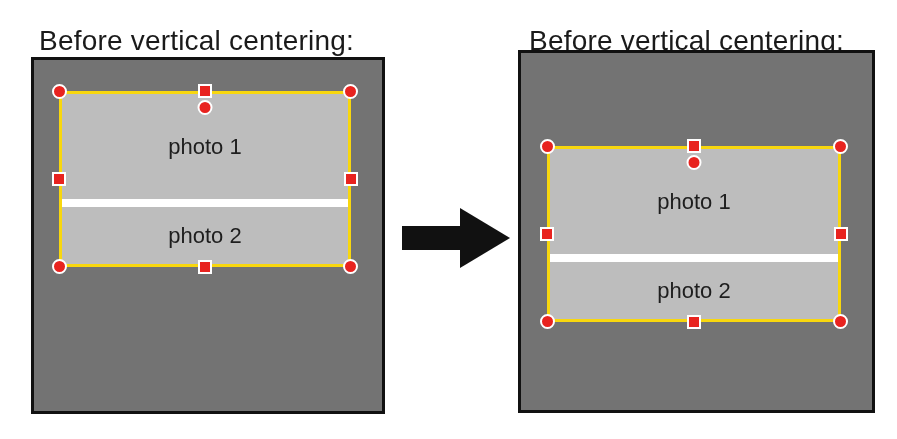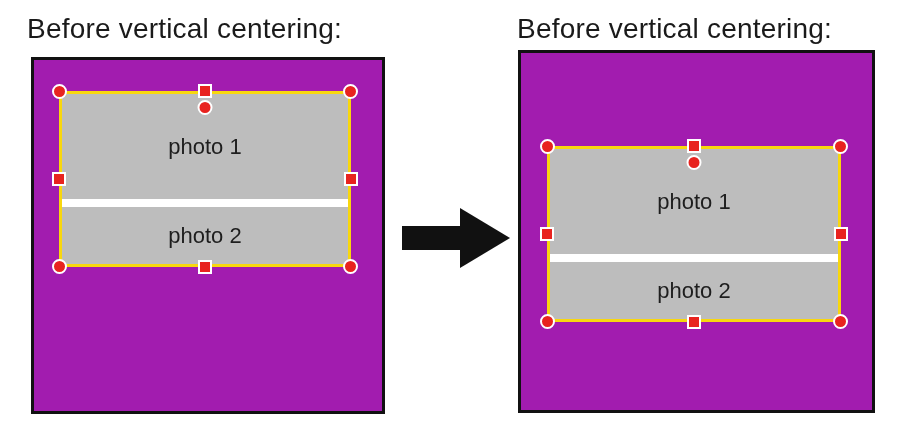--- a/index.html
+++ b/index.html
@@ -6,33 +6,33 @@
   .stage {
     position: relative;
     width: 897px;
     height: 439px;
     background: #ffffff;
     font-family: "Liberation Sans", "DejaVu Sans", sans-serif;
     overflow: hidden;
   }
   .panel-title {
     position: absolute;
-    margin: 0;
+    margin: 12px;
     font-size: 28px;
     font-weight: 400;
     letter-spacing: 0.2px;
     color: var(--title-text, #1a1a1a);
     white-space: nowrap;
   }
   .title-before { left: 27px; top: 13px; }
   .title-after  { left: 517px; top: 13px; }
 
   .canvas {
     position: absolute;
-    background: #a21caf;
+    background: #737373;
     border: 3px solid var(--canvas-border, #111111);
     box-sizing: border-box;
   }
   .canvas-before { left: 31px; top: 57px; width: 354px; height: 357px; }
   .canvas-after  { left: 518px; top: 50px; width: 357px; height: 363px; }
 
   .selection {
     position: absolute;
     box-sizing: border-box;
     border: 3px solid var(--selection-yellow, #f8d70e);

